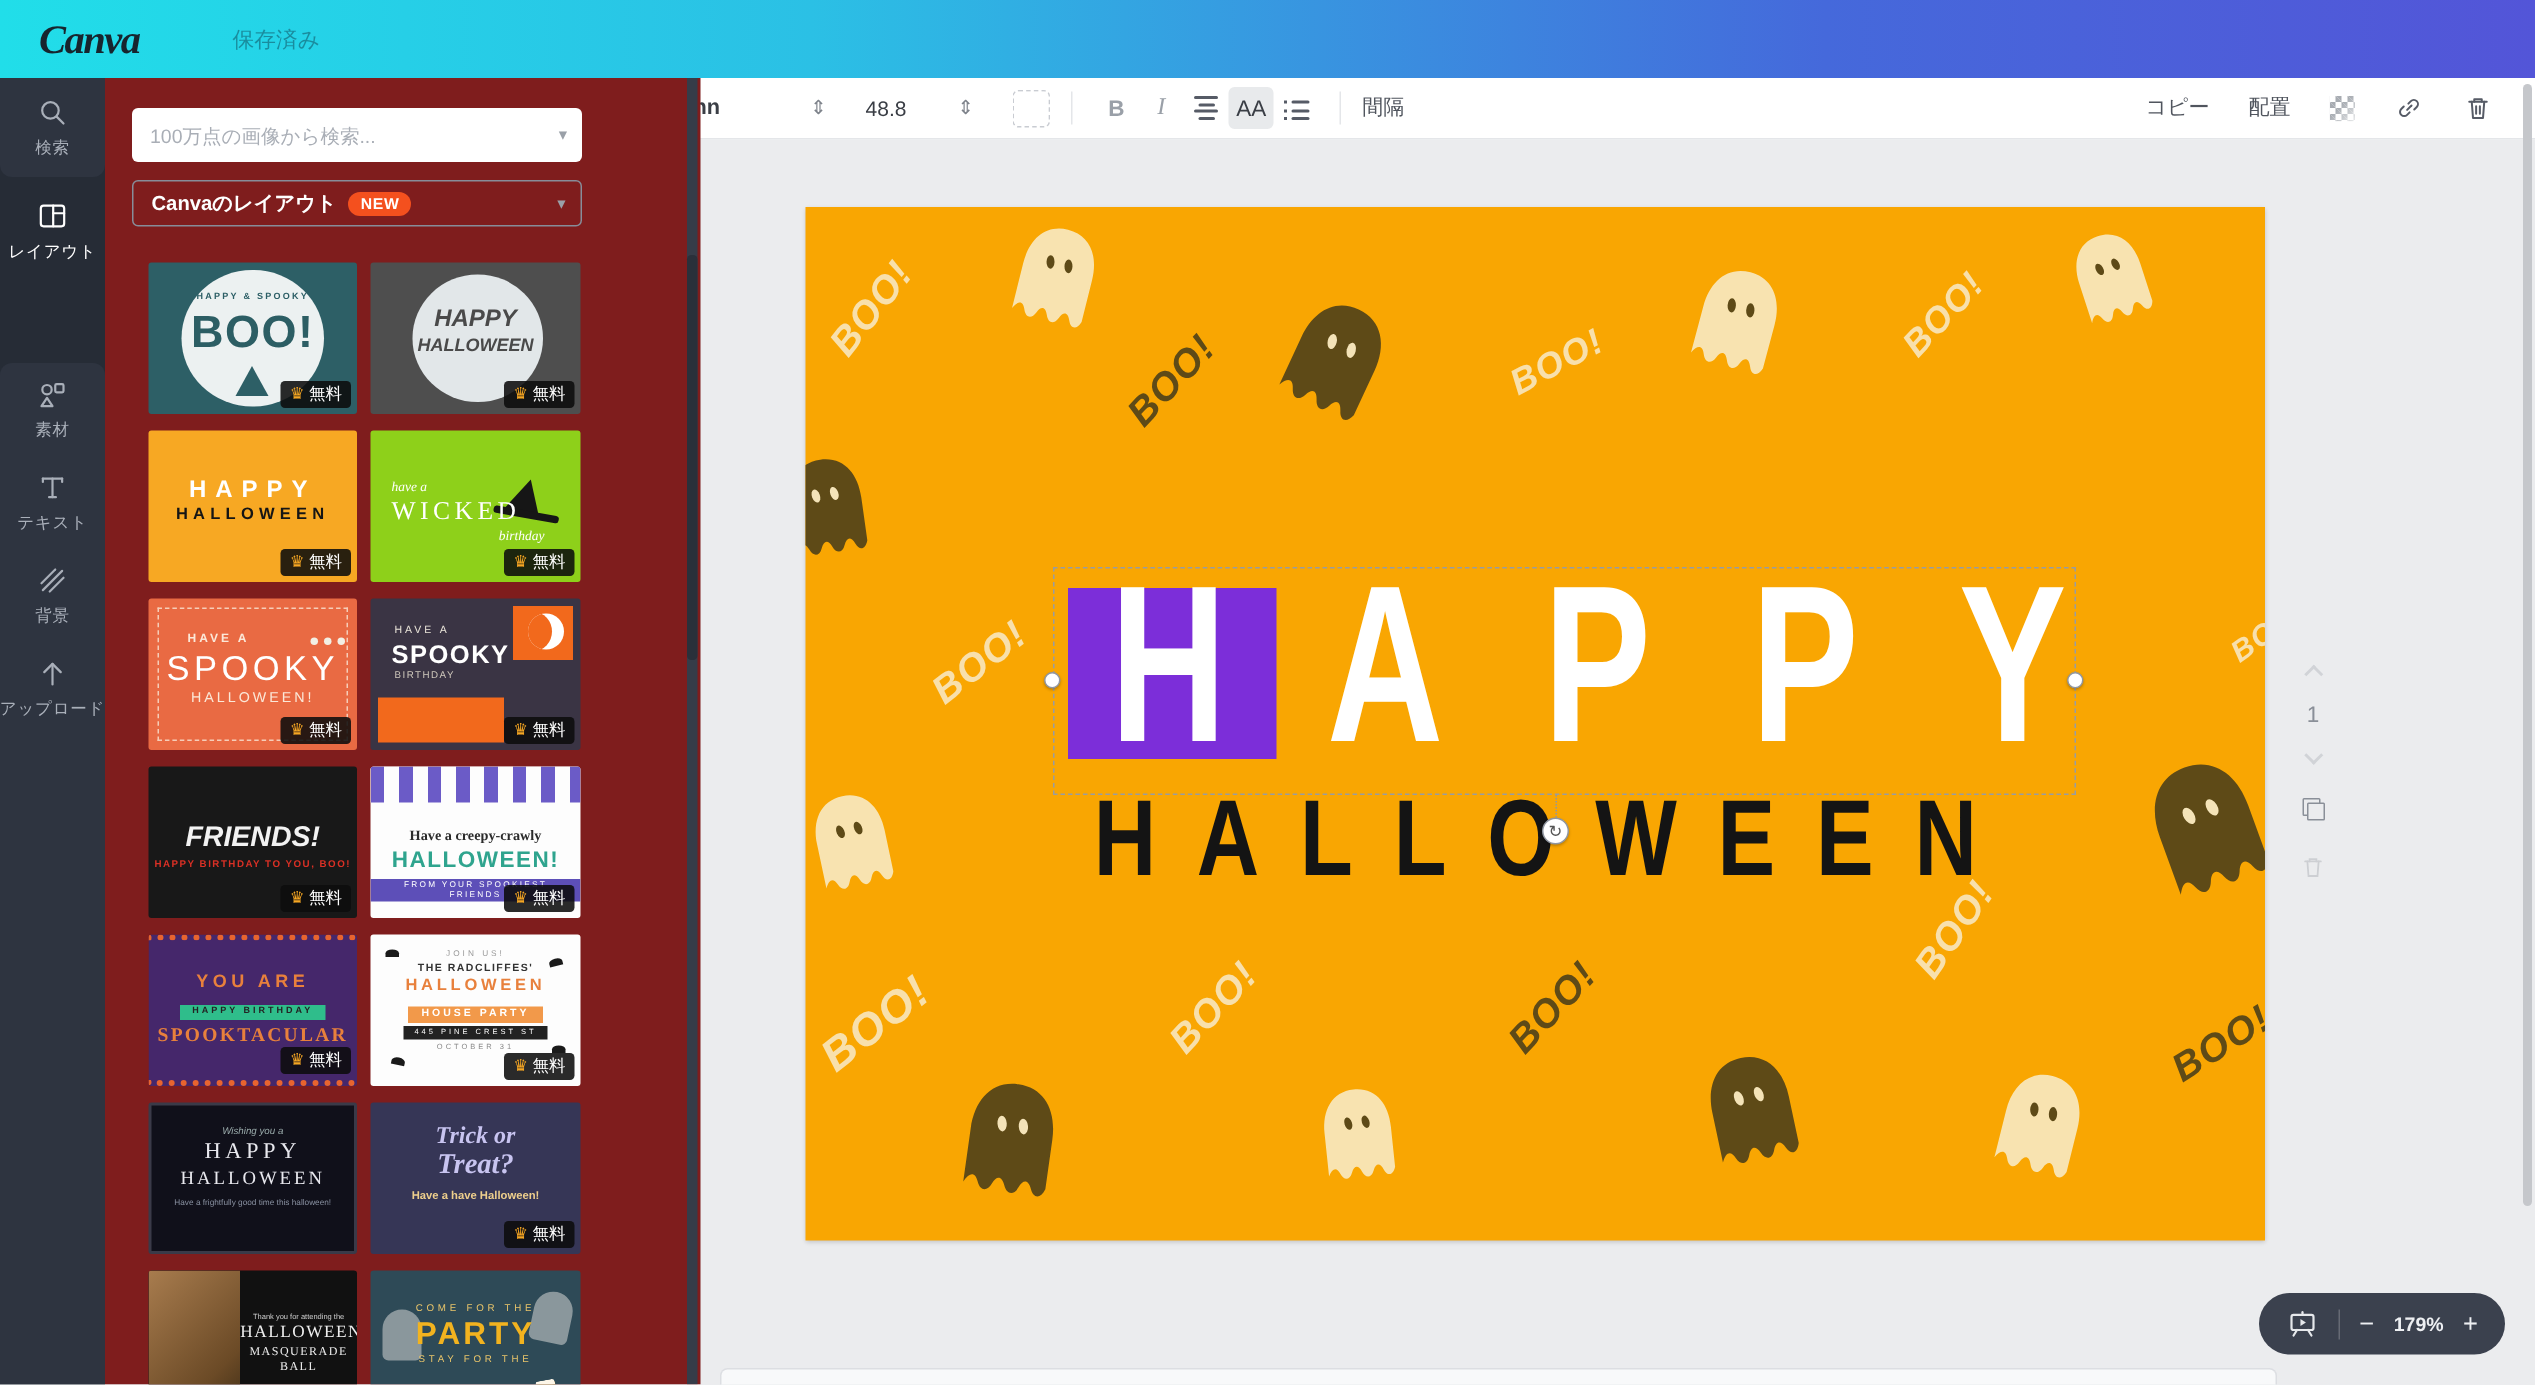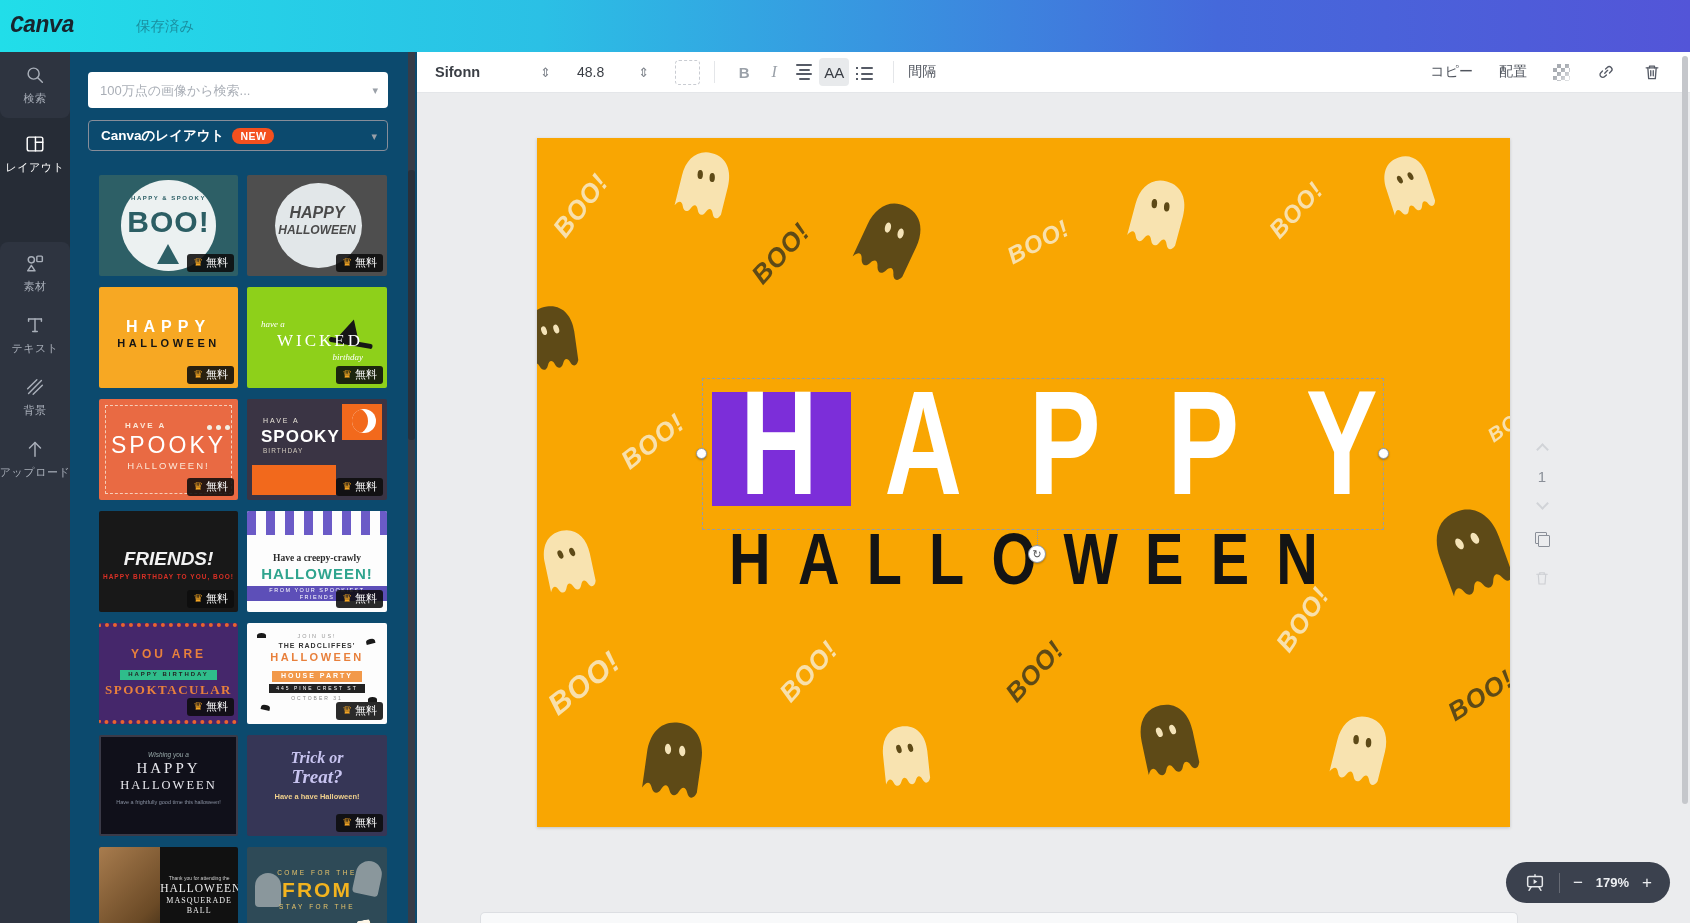--- a/index.html
+++ b/index.html
@@ -1,21 +1,21 @@
 <!DOCTYPE html>
 <html><head>
 <meta charset="utf-8">
 <style>
   *{margin:0;padding:0;box-sizing:border-box}
   html,body{width:1690px;height:923px;overflow:hidden;font-family:"Liberation Sans","DejaVu Sans",sans-serif;background:#EBECEE;position:relative}
 
   
   .header{position:absolute;left:0;top:0;width:1690px;height:52px;display:flex;align-items:center;
     background:linear-gradient(90deg,#21DEE9 0%,#2BC0E5 32%,#4569DB 72%,#5355D8 100%);z-index:50}
-  .logo{font-family:Liberation Mono, monospace;font-style:italic;font-weight:700;font-size:23px;color:#17252E;margin:0 40px 0 10px;letter-spacing:-1px}
+  .logo{font-family:Liberation Serif, serif;font-style:italic;font-weight:700;font-size:27px;color:#17252E;margin:0 40px 0 26px;letter-spacing:-1px}
   .menu{display:flex;gap:30px;align-items:center}
   .menu-item{font-size:14.5px;color:rgba(12,40,56,.82);cursor:pointer;white-space:nowrap}
   .saved{font-size:14.5px;color:rgba(12,40,56,.42);margin-left:22px}
   .hdr-right{margin-left:auto;display:flex;align-items:center;gap:12px;padding-right:26px}
   .doc-title{font-size:15px;font-weight:700;color:#20324E;margin-right:8px;white-space:nowrap}
   .hbtn{height:31px;padding:0 14px;border-radius:4px;background:rgba(255,255,255,.14);border:1px solid rgba(255,255,255,.28);
     color:#23395F;font-size:13.5px;display:flex;align-items:center;cursor:pointer;white-space:nowrap}
   .avatar{width:31px;height:31px;border-radius:50%;background:#fff;margin-left:6px;cursor:pointer;flex:none}
   .publish{color:#FFFFFF;font-size:14.5px;font-weight:700;margin-left:8px;cursor:pointer;white-space:nowrap}
 
@@ -24,21 +24,21 @@
   .rail-grp{background:#2E3440}
   .grp-top{border-radius:0 0 8px 8px}
   .grp-bottom{border-radius:8px 8px 0 0;position:absolute;left:0;right:0;top:190px;bottom:0}
   .rail-item{height:62px;display:flex;flex-direction:column;align-items:center;justify-content:center;gap:5px;cursor:pointer;color:#A9AFB9}
   .rail-item.tall{height:66px}
   .rail-item.active{height:72px;color:#FFFFFF;background:transparent}
   .rail-item .lbl{font-size:11px;letter-spacing:.5px;white-space:nowrap}
   .rail-item svg{stroke:currentColor;fill:none;stroke-width:1.6;stroke-linecap:round;stroke-linejoin:round}
 
   
-  .panel{position:absolute;left:70px;top:52px;bottom:0;width:347px;background:#0c4a6e;z-index:30;overflow:hidden}
+  .panel{position:absolute;left:70px;top:52px;bottom:0;width:397px;background:#7f1d1d;z-index:30;overflow:hidden}
   .search-wrap{position:absolute;left:18px;top:20px;width:300px;height:36px}
   .search-input{width:100%;height:100%;border:none;border-radius:4px;background:#fff;padding:0 30px 0 12px;font-size:13px;color:#333;outline:none}
   .search-input::placeholder{color:#A9AEB6}
   .caret{position:absolute;right:10px;top:50%;transform:translateY(-50%);color:#9AA0A8;font-size:11px;pointer-events:none}
   .dd{position:absolute;left:18px;top:68px;width:300px;height:31px;border:1px solid #878D99;border-radius:4px;display:flex;align-items:center;
       padding:0 28px 0 12px;cursor:pointer;color:#fff;font-size:13.5px;font-weight:700}
   .dd .caret{color:#9AA0A8}
   .new-badge{margin-left:8px;background:#F4501E;color:#fff;font-size:10.5px;font-weight:700;border-radius:9px;padding:2px 8px;letter-spacing:.5px}
   .pscroll{position:absolute;right:2px;top:0;bottom:0;width:7px;background:#363C48}
   .pscroll .pthumb{position:absolute;left:0;width:7px;top:118px;height:270px;border-radius:3px;background:#2A303A}
@@ -64,21 +64,21 @@
   .t2 .l2{font-size:12px;font-weight:700;font-style:italic;color:#4A4A4A}
 
   .t3{background:#F7A823}
   .t3 .l1{margin-top:30px;color:#fff;font-size:16px;font-weight:700;letter-spacing:6px}
   .t3 .l2{color:#151515;font-size:11px;font-weight:700;letter-spacing:3.5px}
 
   .t4{background:#8ED01A}
   .t4 .hat{position:absolute;right:26px;top:32px;width:0;height:0;border-left:14px solid transparent;border-right:9px solid transparent;border-bottom:22px solid #161616;transform:rotate(10deg);z-index:2}
   .t4 .hat::after{content:'';position:absolute;left:-21px;top:21px;width:44px;height:5px;background:#161616;border-radius:2px}
   .t4 .l1{margin-top:32px;color:#fff;font-size:9px;font-style:italic;font-family:"Liberation Serif",serif;text-align:left;padding-left:14px}
-  .t4 .l2{color:#fff;font-size:17px;font-family:"Liberation Serif",serif;letter-spacing:3px;text-align:left;padding-left:30px}
+  .t4 .l2{color:#fff;font-size:17px;font-family:"Liberation Serif",serif;letter-spacing:3px;text-align:left;padding-left:14px}
   .t4 .l3{color:#fff;font-size:9px;font-style:italic;font-family:"Liberation Serif",serif;text-align:right;padding-right:24px}
 
   .t5{background:#E96A43}
   .t5::before{content:'';position:absolute;inset:6px;border:1px dashed #F6CDB8;z-index:0}
   .t5 .skulls{position:absolute;top:26px;right:26px;width:5px;height:5px;border-radius:50%;background:#F2EFE4;box-shadow:9px 0 0 #F2EFE4,18px 0 0 #F2EFE4;z-index:2}
   .t5 .l1{margin-top:22px;font-size:8px;letter-spacing:2px;color:#FBE8D8;font-weight:700;text-align:left;padding-left:26px}
   .t5 .l2{font-size:23px;color:#fff;font-weight:400;letter-spacing:3px}
   .t5 .l3{font-size:9.5px;color:#FBE8D8;letter-spacing:2px}
 
   .t6{background:#3A3444}
@@ -419,21 +419,21 @@
       <div class="tl l2">HALLOWEEN</div>
       <div class="tl l3">MASQUERADE BALL</div>
     </div>
 
     <div class="thumb t14">
       <div class="g" style="left:8px;top:26px"></div>
       <div class="g" style="right:6px;top:14px;transform:rotate(12deg)"></div>
 
       <div class="beer" style="right:16px;bottom:12px;transform:rotate(-10deg)"></div>
       <div class="tl l1">COME FOR THE</div>
-      <div class="tl l2">FROM</div>
+      <div class="tl l2">PARTY</div>
       <div class="tl l3">STAY FOR THE</div>
     </div>
   </div>
 
   <div class="pscroll">
       <div class="pthumb"></div>
     </div>
 </div>
 
 <div class="toolbar">

